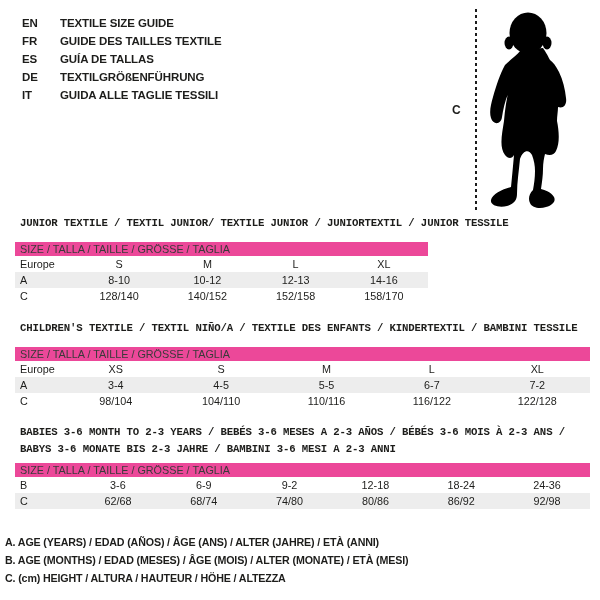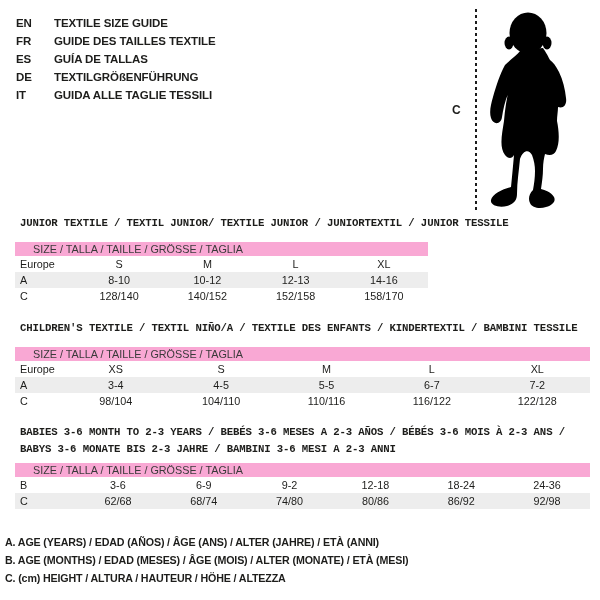--- a/index.html
+++ b/index.html
@@ -4,40 +4,40 @@
 <style>
   html,body{margin:0;padding:0;}
   body{
     width:600px;height:600px;background:#ffffff;
     font-family:"Liberation Sans","DejaVu Sans",sans-serif;
     color:#1d1d1b;
   }
   .page{position:relative;width:600px;height:600px;background:#fff;overflow:hidden;}
 
   
-  .lang-block{position:absolute;left:16px;top:14px;}
+  .lang-block{position:absolute;left:22px;top:14px;}
   .lang-row{display:flex;font-weight:700;font-size:11.5px;line-height:18px;letter-spacing:-0.1px;}
   .lang-code{width:38px;flex:none;}
 
   
   .measure-line{
     position:absolute;left:475px;top:9px;width:2px;height:202px;
     background:repeating-linear-gradient(to bottom,#1c1c1c 0 3px,transparent 3px 6px);
   }
   .measure-label{position:absolute;left:452px;top:103px;font-weight:700;font-size:12px;}
   .baby{position:absolute;left:479px;top:4px;}
 
   
   .section-title{position:absolute;left:20px;font-weight:700;font-size:10.7px;letter-spacing:-0.15px;white-space:nowrap;font-family:Liberation Mono, monospace;}
   #title-babies div{line-height:16.5px;white-space:nowrap;}
 
   
   .size-table{position:absolute;border-collapse:collapse;table-layout:fixed;font-size:10.8px;color:#1d1d1b;}
   .size-table td{padding:0;text-align:center;height:16px;line-height:16px;white-space:nowrap;overflow:hidden;}
-  .size-table tr.bar td{background:#f9a8d4;text-align:left;padding-left:18px;height:14px;line-height:14px;color:#3a3a3a;}
+  .size-table tr.bar td{background:#ec4899;text-align:left;padding-left:5px;height:14px;line-height:14px;color:#3a3a3a;}
   .size-table td.rowlabel{text-align:left;padding-left:5px;}
   .size-table tr.shaded td{background:#ededed;}
   #table-junior{left:15px;top:242px;width:413px;}
   #table-children{left:15px;top:347px;width:575px;}
   #table-babies{left:15px;top:463px;width:575px;}
   #table-junior col.labelcol{width:60px;}
   #table-children col.labelcol{width:48px;}
   #table-babies col.labelcol{width:60px;}
   #title-junior{top:217px;}
   #title-children{top:322px;}

